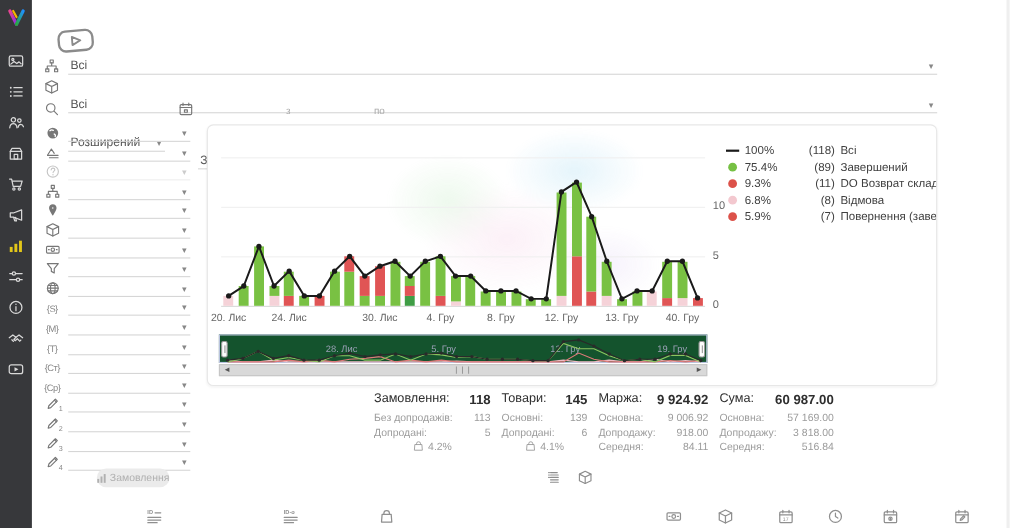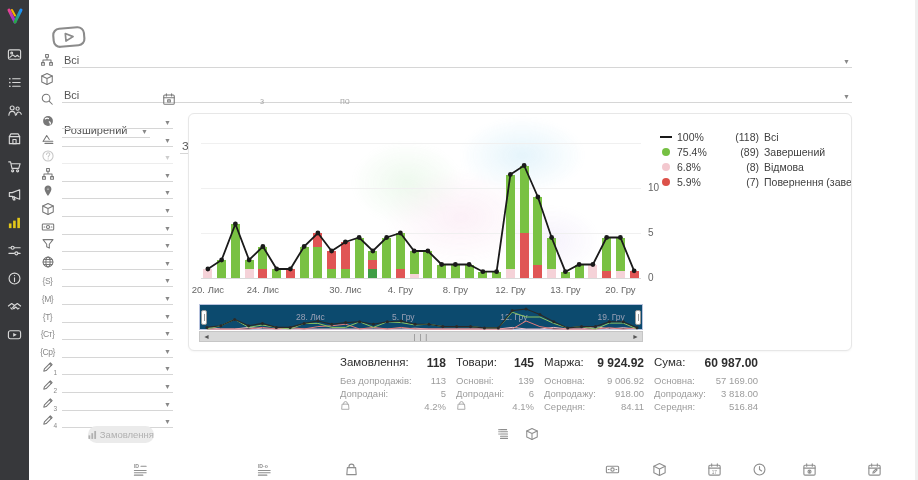--- a/index.html
+++ b/index.html
@@ -58,37 +58,37 @@
   #legend { position:absolute; left:470px; top:15px; font-size:10.5px; color:#3f3f3f; }
   .lg-row { display:flex; align-items:center; height:15px; white-space:nowrap; }
   .lg-marker { width:14px; display:flex; justify-content:center; margin-right:4px; }
   .lg-dot { width:8px; height:8px; border-radius:50%; }
   .lg-line { width:12px; height:2px; }
   .lg-pct { width:34px; margin-right:22px; }
   .lg-cnt { width:26px; text-align:right; margin-right:5px; }
 
   
   #nav-wrap { position:absolute; left:10px; top:190px; width:444px; }
-  #nav-chart { position:relative; width:444px; height:26px; background:#0c4a6e; border:1px solid #b9c3de; }
+  #nav-chart { position:relative; width:444px; height:26px; background:#14532d; border:1px solid #b9c3de; }
   .nav-date { position:absolute; top:7px; font-size:8.5px; color:#9aa0b5; transform:translateX(-50%); white-space:nowrap; }
   .nav-handle { position:absolute; top:5px; width:6px; height:15px; background:#fdfdfd; border:1px solid #9a9a9a;
     border-radius:2px; z-index:3; }
   .nav-handle::after { content:""; position:absolute; left:1.5px; top:3px; width:1px; height:7px; background:#999; }
   #nav-scroll { position:relative; width:444px; height:11px; background:#d9d9d9; border:1px solid #c6c6c6; margin-top:1px;
     display:flex; align-items:center; justify-content:space-between; font-size:7px; color:#555; padding:0 3px; }
   #nav-grip { letter-spacing:1px; font-size:7px; color:#777; }
 
   
   #stats { position:absolute; left:340px; top:356px; display:grid; grid-template-columns:106px 78px 100px 104px; gap:10px; }
   .st-title { display:flex; justify-content:space-between; font-size:11.5px; color:#2e2e2e; margin-bottom:4px; }
   .st-title .v { font-weight:bold; font-size:12px; }
   .st-sub { display:flex; justify-content:space-between; font-size:9.5px; color:#9c9c9c; line-height:13px; }
   .st-sub .ic { width:11px; height:11px; color:#9c9c9c; }
   .st-sub .ic svg { width:11px; height:11px; }
-  .st-sub.iconrow { justify-content:space-between; gap:3px; }
+  .st-sub.iconrow { justify-content:center; gap:3px; }
 
   #view-toggles { position:absolute; left:497px; top:427px; display:flex; gap:13px; color:#8d8d8d; }
   #view-toggles .vt { width:15px; height:15px; }
   #view-toggles svg { width:14px; height:14px; }
 
   
   .bt-ic { position:absolute; top:462px; width:16px; height:18px; color:#8f8f8f; }
   .bt-ic svg { width:15px; height:15px; }
 
   
@@ -555,38 +555,46 @@
         <div class="ytick" style="left: 459px; top: 68px;">10</div>
       </div>
     <div id="xticks">
         <div class="xtick" style="left: 18.875px;">20. Лис</div>
         <div class="xtick" style="left: 73.875px;">24. Лис</div>
         <div class="xtick" style="left: 156.375px;">30. Лис</div>
         <div class="xtick" style="left: 211.375px;">4. Гру</div>
         <div class="xtick" style="left: 266.375px;">8. Гру</div>
         <div class="xtick" style="left: 321.375px;">12. Гру</div>
         <div class="xtick" style="left: 376.375px;">13. Гру</div>
-        <div class="xtick" style="left: 431.375px;">20. Гру</div>
+        <div class="xtick" style="left: 431.375px;">40. Гру</div>
       </div>
     <div id="legend">
         <div class="lg-row">
           <span class="lg-marker">
             <span class="lg-line" style="background:#1a1a1a"></span>
           </span>
     <span class="lg-pct">100%</span>
     <span class="lg-cnt">(118)</span>
     <span>Всі</span>
         </div>
         <div class="lg-row">
           <span class="lg-marker">
             <span class="lg-dot" style="background:#76c043"></span>
           </span>
     <span class="lg-pct">75.4%</span>
     <span class="lg-cnt">(89)</span>
     <span>Завершений</span>
+        </div>
+        <div class="lg-row">
+          <span class="lg-marker">
+            <span class="lg-dot" style="background:#dc5149"></span>
+          </span>
+    <span class="lg-pct">9.3%</span>
+    <span class="lg-cnt">(11)</span>
+    <span>DO Возврат склад</span>
         </div>
         <div class="lg-row">
           <span class="lg-marker">
             <span class="lg-dot" style="background:#f3c8cf"></span>
           </span>
     <span class="lg-pct">6.8%</span>
     <span class="lg-cnt">(8)</span>
     <span>Відмова</span>
         </div>
         <div class="lg-row">

